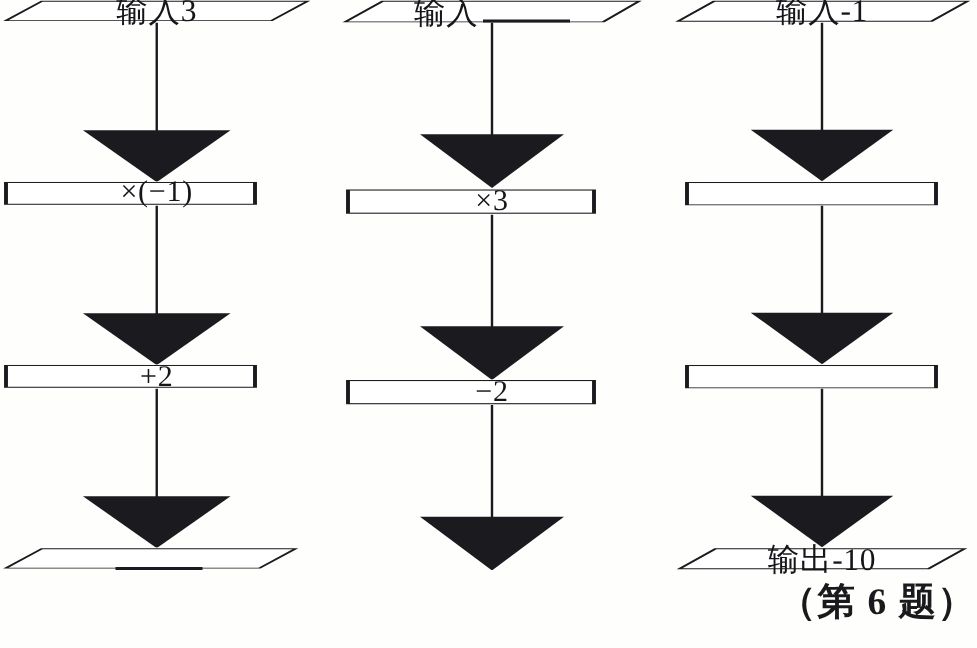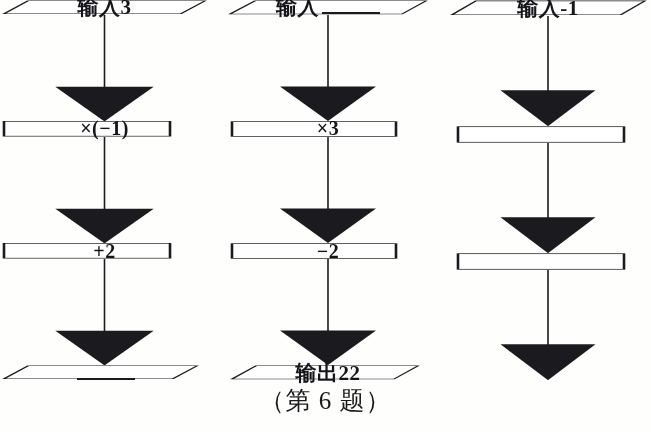--- a/index.html
+++ b/index.html
@@ -43,21 +43,20 @@
   }
   .column.col-1 { width: 205px; margin-left: 2px; }
   .column.col-2 { width: 200px; align-items: flex-end; }
   .column.col-3 { width: 198px; margin-right: 4px; text-align: right; }
 
   
   .node {
     position: relative;
     width: 100%;
     box-sizing: border-box;
-    font-weight: bold;
   }
   .node.io   { height: 56px; }
   .node.proc { height: 61px; }
 
   .shape {
     position: absolute;
     left: 0;
     top: 0;
     width: 100%;
     height: 100%;
@@ -104,24 +103,25 @@
     width: 100%;
     height: 100%;
   }
 
   
   .caption {
     position: absolute;
     left: 0;
     top: 384px;
     width: 651px;
-    text-align: center;
+    text-align: right;
     font-size: 25px;
     color: #1a1a1d;
     letter-spacing: 1px;
+    font-weight: bold;
   }
 </style>
 </head>
 <body>
 
 <div id="figure">
 
   <div class="columns">
 
     <div class="column col-1">
@@ -228,28 +228,20 @@
         <span class="node-label" style="padding-right:33px;">−2</span>
       </div>
 
       <div class="connector">
         <svg viewBox="0 0 20 40" preserveAspectRatio="none">
           <line x1="10" y1="0" x2="10" y2="30" stroke="#1b1b1f" stroke-width="1.6" vector-effect="non-scaling-stroke"></line>
           <polygon points="10,40 5.2,27 14.8,27" fill="#1b1b1f"></polygon>
         </svg>
       </div>
 
-      <div class="node io">
-        <span class="shape">
-          <svg viewBox="0 0 200 56" preserveAspectRatio="none">
-            <polygon points="28,3 190,3 166,53 4,53" fill="#ffffff" stroke="#1b1b1f" stroke-width="2.4"></polygon>
-          </svg>
-        </span>
-        <span class="node-label">输出22</span>
-      </div>
 
     </div>
 
     <div class="column col-3">
 
       <div class="node io">
         <span class="shape">
           <svg viewBox="0 0 198 56" preserveAspectRatio="none">
             <polygon points="27,3 196,3 172,53 3,53" fill="#ffffff" stroke="#1b1b1f" stroke-width="2.4"></polygon>
           </svg>
@@ -289,20 +281,28 @@
         <span class="node-label"></span>
       </div>
 
       <div class="connector">
         <svg viewBox="0 0 20 40" preserveAspectRatio="none">
           <line x1="10" y1="0" x2="10" y2="30" stroke="#1b1b1f" stroke-width="1.6" vector-effect="non-scaling-stroke"></line>
           <polygon points="10,40 5.2,27 14.8,27" fill="#1b1b1f"></polygon>
         </svg>
       </div>
 
+      <div class="node io">
+        <span class="shape">
+          <svg viewBox="0 0 198 56" preserveAspectRatio="none">
+            <polygon points="28,3 194,3 170,53 4,53" fill="#ffffff" stroke="#1b1b1f" stroke-width="2.4"></polygon>
+          </svg>
+        </span>
+        <span class="node-label">输出-10</span>
+      </div>
 
     </div>
 
   </div>
 
   <div class="caption">（第 6 题）</div>
 
 </div>
 
 </body></html>

